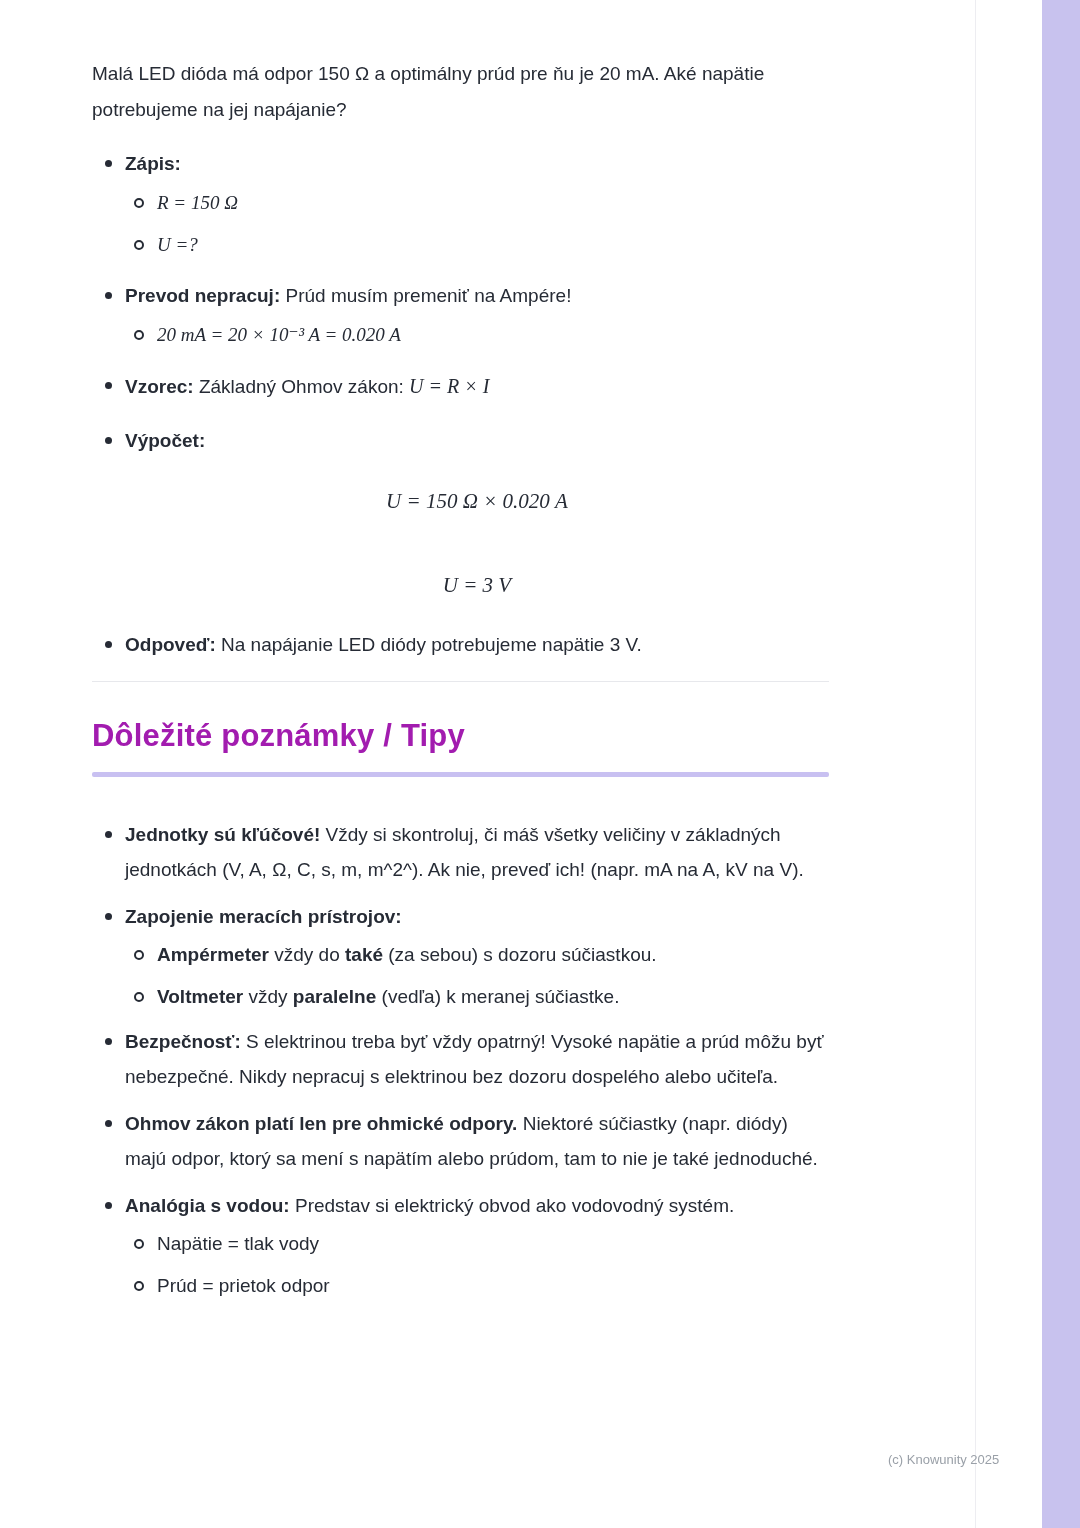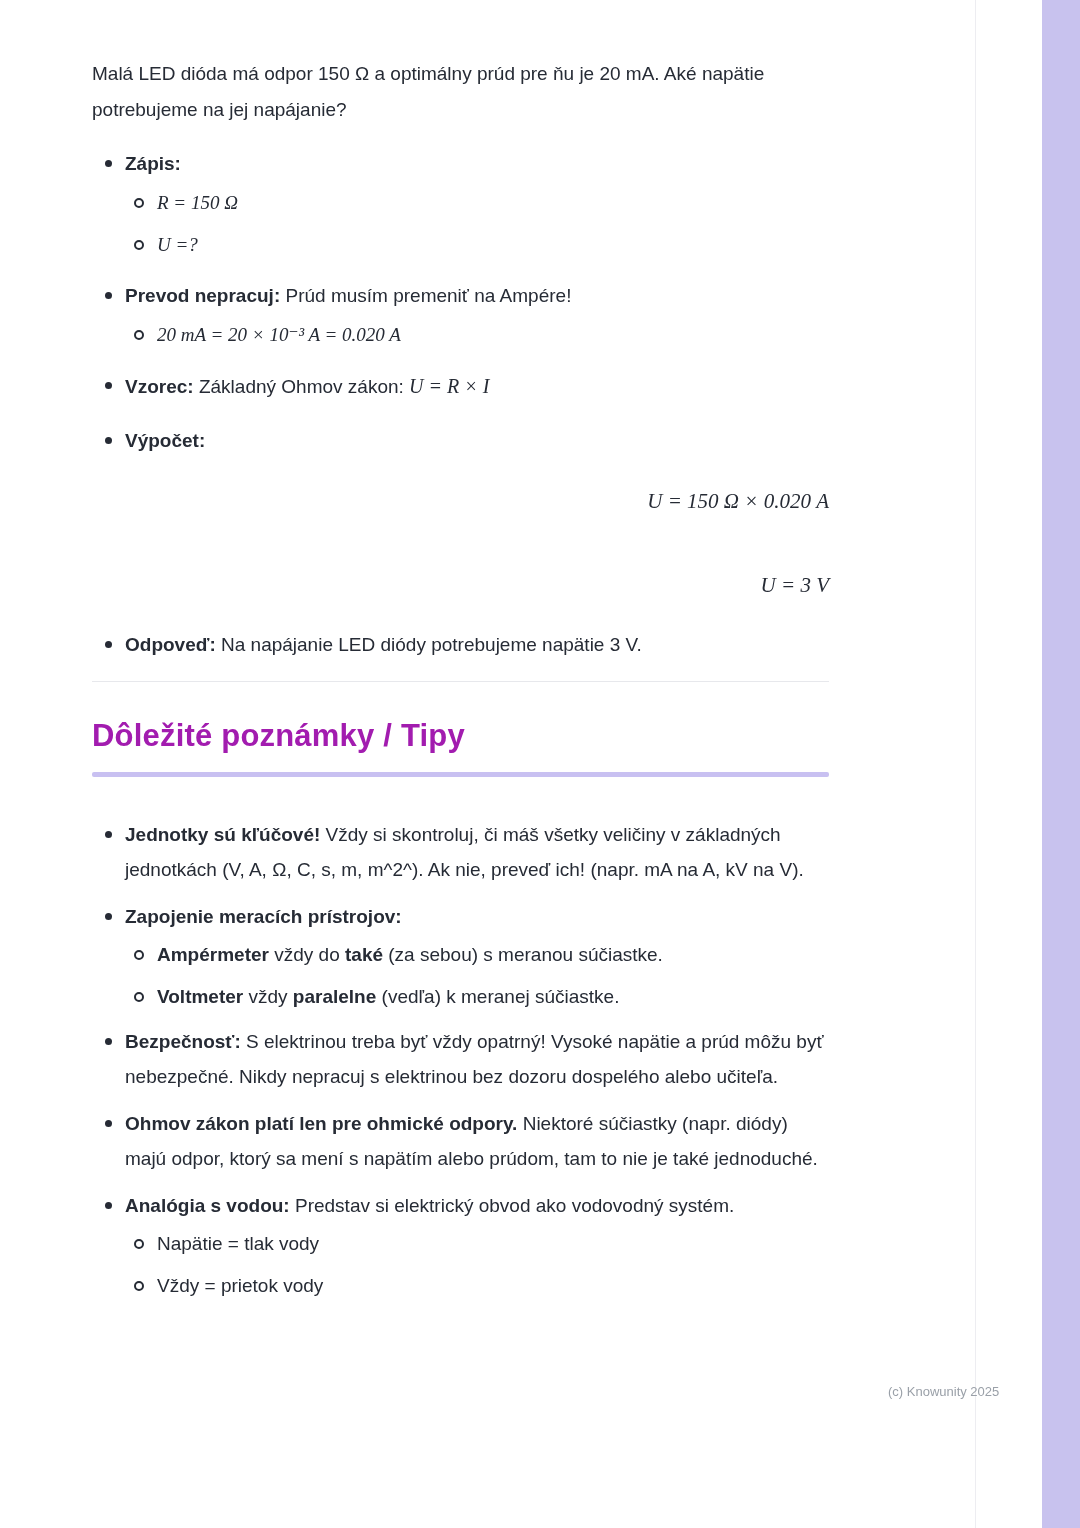--- a/index.html
+++ b/index.html
@@ -21,37 +21,37 @@
     width: 7px; height: 7px; border-radius: 50%; background: #262b35;
   }
   .l2 { margin-top: 6px; }
   .l2 > li { position: relative; padding-left: 32px; margin-bottom: 12px; font-size: 19px; line-height: 30px; }
   .l2 > li::before {
     content: ""; position: absolute; left: 9px; top: 10px;
     width: 6px; height: 6px; border-radius: 50%; border: 2px solid #262b35; background: transparent;
   }
   .bold { font-weight: 700; }
   .math { font-family: "Liberation Serif", "DejaVu Serif", serif; font-style: italic; font-size: 20px; }
-  .eq { display: block; text-align: right; font-size: 21px; }
+  .eq { display: block; text-align: center; font-size: 21px; }
   .eq1 { margin-top: 24px; }
   .eq2 { margin-top: 48px; margin-bottom: 24px; }
 
   .divider { border: none; border-top: 1px solid #e7e8ec; margin-top: 15px; }
   .section-title {
     font-size: 31px; font-weight: 700; color: #a21caf;
     margin-top: 32px; line-height: 44px; letter-spacing: 0.2px;
   }
   .title-underline { height: 5px; background: #c8c0f1; margin-top: 14px; margin-bottom: 40px; border-radius: 2px; }
 
   .notes > li { line-height: 35px; margin-bottom: 12px; }
   .notes .l2 > li { line-height: 30px; }
 
   .vline { position: absolute; left: 975px; top: 0; width: 1px; height: 1528px; background: #ededf1; }
   .stripe { position: absolute; left: 1042px; top: 0; width: 38px; height: 1528px; background: #c8c2ee; }
-  .watermark { position: absolute; left: 888px; top: 1384px; font-size: 13px; color: #9aa0a8; z-index: 2; }
+  .watermark { position: absolute; left: 888px; top: 1452px; font-size: 13px; color: #9aa0a8; z-index: 2; }
 </style>
 </head>
 <body>
 
 <div class="doc">
 
   <p class="intro">Malá LED dióda má odpor 150 Ω a optimálny prúd pre ňu je 20 mA. Aké napätie potrebujeme na jej napájanie?</p>
 
   <ul class="l1">
     <li>
@@ -95,41 +95,41 @@
 
   <ul class="l1 notes">
     <li>
       <span class="bold">Jednotky sú kľúčové!</span>
       <span>Vždy si skontroluj, či máš všetky veličiny v základných jednotkách (V, A, Ω, C, s, m, m^2^). Ak nie, preveď ich! (napr. mA na A, kV na V).</span>
     </li>
 
     <li>
       <span class="bold">Zapojenie meracích prístrojov:</span>
       <ul class="l2">
-        <li><span class="bold">Ampérmeter</span><span> vždy do </span><span class="bold">také</span><span> (za sebou) s meranou súčiastke.</span></li>
+        <li><span class="bold">Ampérmeter</span><span> vždy do </span><span class="bold">také</span><span> (za sebou) s dozoru súčiastkou.</span></li>
         <li><span class="bold">Voltmeter</span><span> vždy </span><span class="bold">paralelne</span><span> (vedľa) k meranej súčiastke.</span></li>
       </ul>
     </li>
 
     <li>
       <span class="bold">Bezpečnosť:</span>
       <span>S elektrinou treba byť vždy opatrný! Vysoké napätie a prúd môžu byť nebezpečné. Nikdy nepracuj s elektrinou bez dozoru dospelého alebo učiteľa.</span>
     </li>
 
     <li>
       <span class="bold">Ohmov zákon platí len pre ohmické odpory.</span>
       <span>Niektoré súčiastky (napr. diódy) majú odpor, ktorý sa mení s napätím alebo prúdom, tam to nie je také jednoduché.</span>
     </li>
 
     <li>
       <span class="bold">Analógia s vodou:</span>
       <span>Predstav si elektrický obvod ako vodovodný systém.</span>
       <ul class="l2">
         <li>Napätie = tlak vody</li>
-        <li>Vždy = prietok vody</li>
+        <li>Prúd = prietok odpor</li>
       </ul>
     </li>
   </ul>
 
 </div>
 
 <div class="vline"></div>
 <div class="stripe"></div>
 <div class="watermark">(c) Knowunity 2025</div>
 

